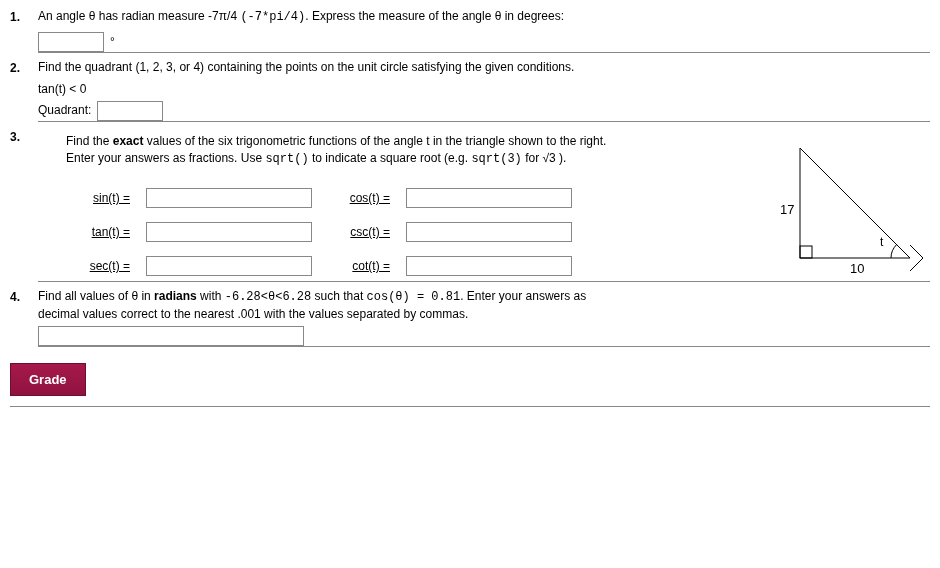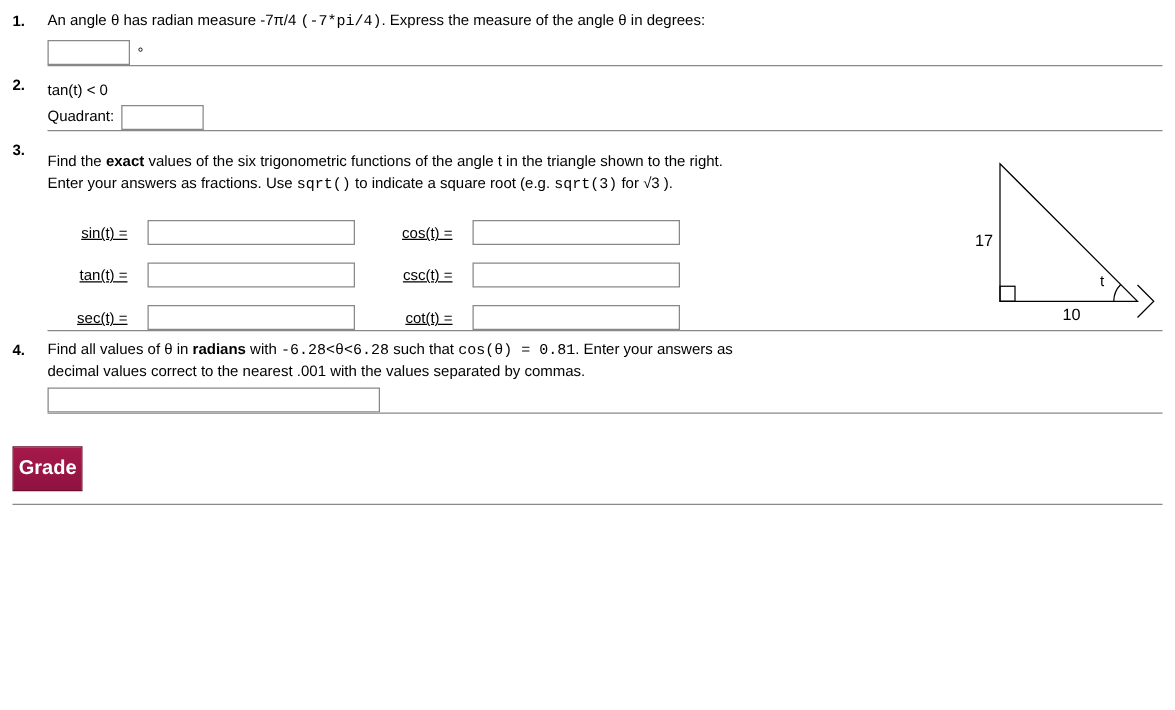--- a/index.html
+++ b/index.html
@@ -68,39 +68,40 @@
     grid-template-columns: 70px 170px 70px 170px;
     row-gap: 14px;
     column-gap: 10px;
     margin-top: 20px;
     align-items: center;
     text-decoration: underline;
   }
   .triglbl { text-align: right; padding-right: 6px;}
   .withfig {
     display: flex;
-    align-items: flex-end;
+    align-items: center;
+    margin-left: 28px;
   }
   .figwrap {
     margin-left: 40px;
     padding-top: 10px;
   }
   .tt {
     font-family: "Courier New", monospace;
   }
   .gradebtn {
     display: inline-block;
     background: linear-gradient(#a5194a,#8f1240);
     color: #fff;
     font-weight: bold;
-    font-size: 16px;
-    padding: 8px 4px;
+    font-size: 13px;
+    padding: 8px 18px;
     border: 1px solid #6d0d30;
     cursor: pointer;
-    margin-top: 20px;
+    margin-top: 10px;
   }
   hr.bottom {
     border: none;
     border-top: 1px solid #888;
     margin-top: 10px;
   }
 </style>
 </head>
 <body>
 
@@ -118,20 +119,21 @@
       <input class="short" style="">
       <span style="margin-left:6px;">°</span>
     </div>
   </div>
 </div>
 
 
 <div class="problem">
   <div class="pnum">2.</div>
   <div class="pbody">
+    <div class="ptext">Find the quadrant (1, 2, 3, or 4) containing the points on the unit circle satisfying the given conditions.</div>
     <div class="condlines">
       <div>tan(t) &lt; 0</div>
       <div class="qline">
         <span>Quadrant:</span>
         <input class="short" style="margin-left: 6px;">
       </div>
     </div>
   </div>
 </div>
 

